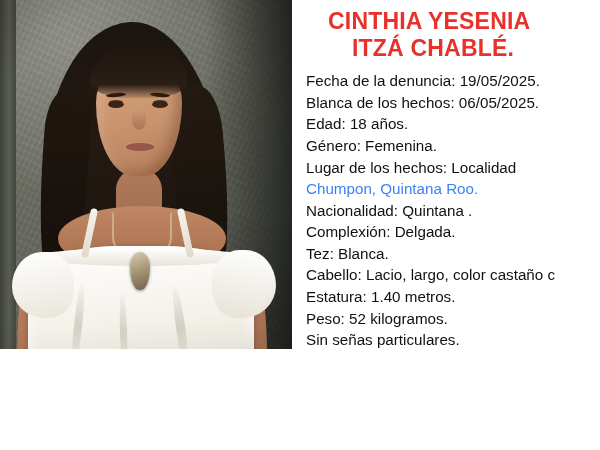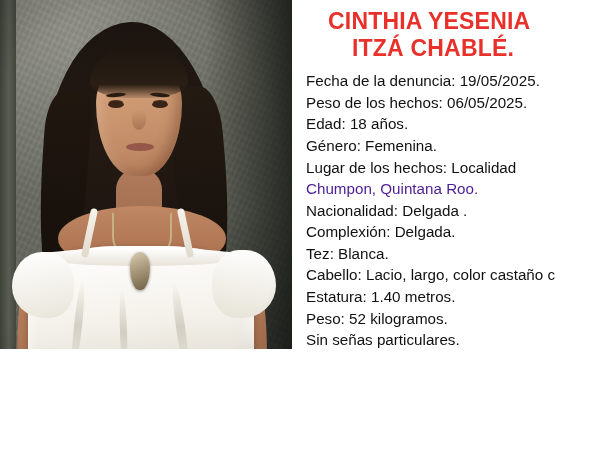--- a/index.html
+++ b/index.html
@@ -368,21 +368,21 @@
     overflow: hidden;
   }
   .detail-row .lbl {
     font-weight: normal;
   }
   .detail-row.wrapline {
     white-space: nowrap;
   }
   .detail-cont {
     font-size: 15.2px;
-    color: #4c1d95;
+    color: #3b82f6;
     line-height: 1.42;
     white-space: nowrap;
   }
 </style>
 </head>
 <body>
 
 <div id="poster">
 
   <div class="photo-panel">
@@ -437,21 +437,21 @@
     </div>
 
     <div class="details">
 
       <div class="detail-row">
         <span class="lbl">Fecha de la denuncia: </span>
         <span class="val">19/05/2025.</span>
       </div>
 
       <div class="detail-row">
-        <span class="lbl">Peso de los hechos: </span>
+        <span class="lbl">Blanca de los hechos: </span>
         <span class="val">06/05/2025.</span>
       </div>
 
       <div class="detail-row">
         <span class="lbl">Edad: </span>
         <span class="val">18 años.</span>
       </div>
 
       <div class="detail-row">
         <span class="lbl">Género: </span>
@@ -459,21 +459,21 @@
       </div>
 
       <div class="detail-row wrapline">
         <span class="lbl">Lugar de los hechos: </span>
         <span class="val">Localidad</span>
       </div>
       <div class="detail-cont">Chumpon, Quintana Roo.</div>
 
       <div class="detail-row">
         <span class="lbl">Nacionalidad: </span>
-        <span class="val">Delgada .</span>
+        <span class="val">Quintana .</span>
       </div>
 
       <div class="detail-row">
         <span class="lbl">Complexión: </span>
         <span class="val">Delgada.</span>
       </div>
 
       <div class="detail-row">
         <span class="lbl">Tez: </span>
         <span class="val">Blanca.</span>

